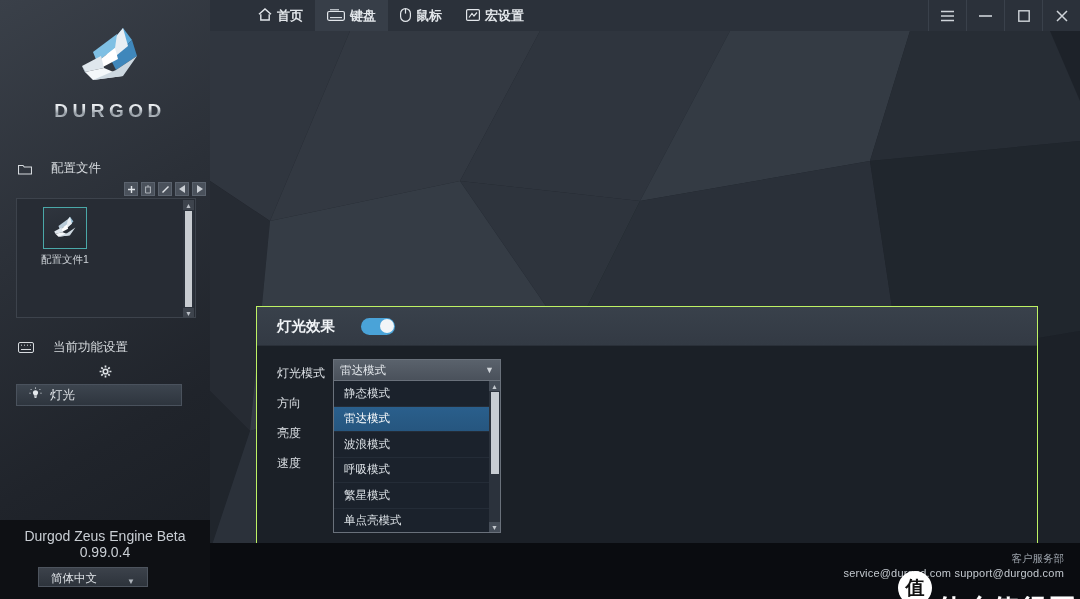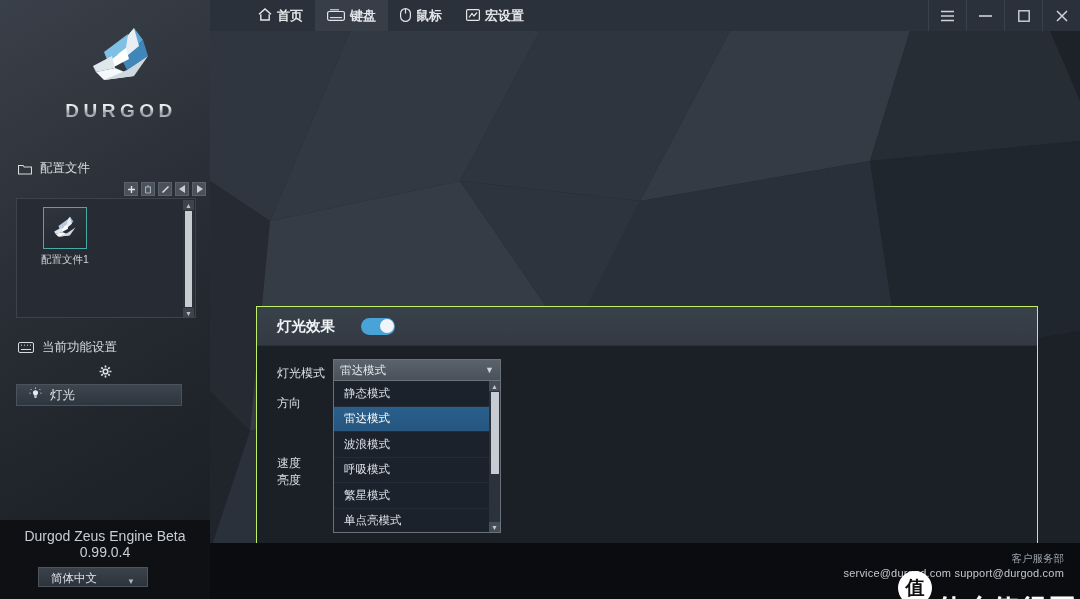--- a/index.html
+++ b/index.html
@@ -19,35 +19,35 @@
     position: absolute; left: 0; top: 0;
     width: 210px; height: 599px;
     background: linear-gradient(150deg, #3a4049 0%, #2b3038 38%, #20242b 70%, #191d23 100%);
     overflow: hidden;
   }
   .sidebar-bottomfill {
     position: absolute; left:0; top: 520px; width:210px; height:79px;
     background:#0e1014;
   }
   .logo-wrap {
-    position: absolute; left: 16px; top: 26px; width: 210px; height: 122px;
+    position: absolute; left: 5px; top: 26px; width: 210px; height: 122px;
     display: flex; flex-direction: column; align-items: center; justify-content: flex-start;
   }
   .logo-mark { width: 78px; height: 62px; }
   .logo-text {
     margin-top: 12px;
     font-size: 19px; letter-spacing: 4.5px; font-weight: bold;
     background: linear-gradient(180deg,#ffffff 0%,#d7dce1 40%,#8f979f 62%,#e8ecef 100%);
     -webkit-background-clip: text; background-clip: text; color: transparent;
     font-family: "Liberation Sans", sans-serif;
   }
 
   .sec-head {
     position: absolute; left: 18px;
-    display: flex; align-items: center; gap: 8px;
+    display: flex; align-items: center; gap: 19px;
     color: #d6dade; font-size: 12.5px;
   }
   .sec-head .ico { display:flex; align-items:center; }
 
   .profile-toolbar {
     position: absolute; left: 124px; top: 182px;
     display: flex; gap: 3px;
   }
   .tb-btn {
     width: 14px; height: 14px; background: #4a515b; border: 1px solid #5b636e;
@@ -429,21 +429,21 @@
       <div class="panel-head">
         <div class="panel-title">灯光效果</div>
         <div class="toggle">
           <div class="knob"></div>
         </div>
       </div>
 
       <div class="panel-body">
         <div class="field-label" style="top:19px;">灯光模式</div>
         <div class="field-label" style="top:49px;">方向</div>
-        <div class="field-label" style="top:79px;margin-top:47px;">亮度</div>
+        <div class="field-label" style="top:79px;">亮度</div>
         <div class="field-label" style="top:109px;">速度</div>
 
         <div class="combo">
           <span>雷达模式</span>
           <span class="caret">▼</span>
         </div>
 
         <div class="dropdown">
           <div class="dd-list">
             <div class="dd-item">静态模式</div>

